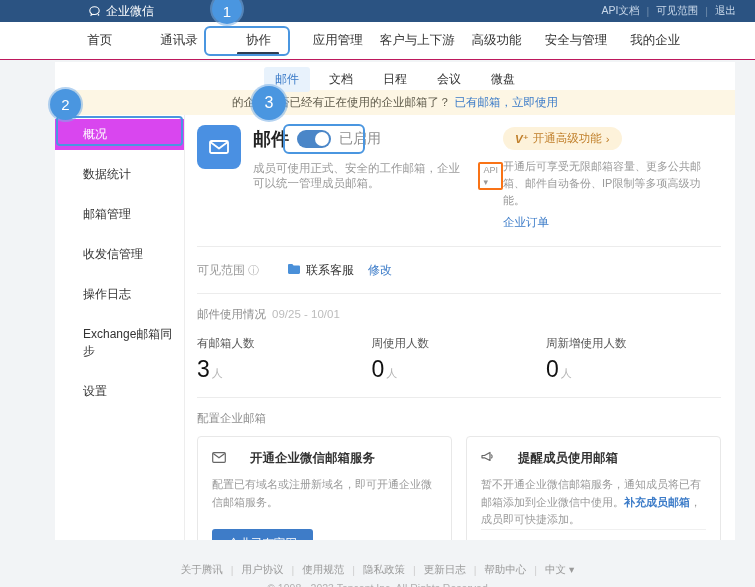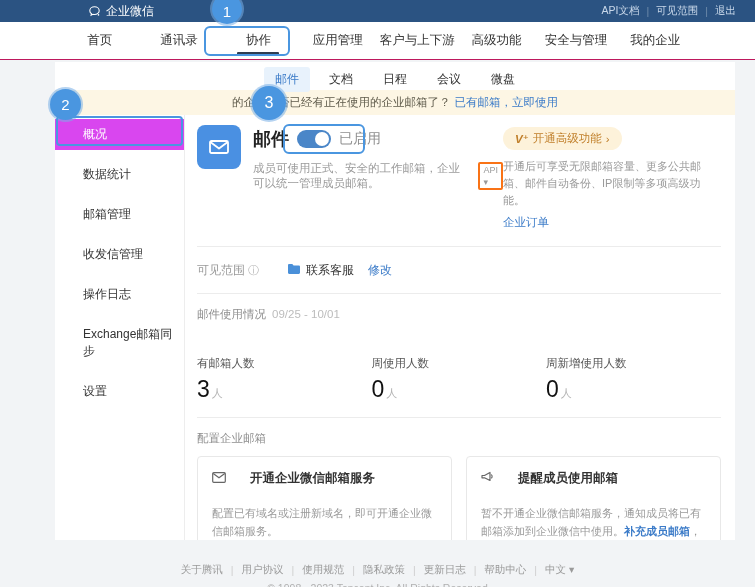--- a/index.html
+++ b/index.html
@@ -109,34 +109,34 @@
   .scope-row { display: flex; align-items: center; padding: 15px 0 14px; border-bottom: 1px solid #ececec; font-size: 12px; }
   .scope-label { color: #9a9a9a; margin-right: 28px; display: flex; align-items: center; gap: 3px; }
   .info-icon { font-size: 11px; color: #b5b5b5; }
   .scope-value { display: flex; align-items: center; gap: 5px; color: #333; margin-right: 14px; }
   .edit-link { color: #3b7bc8; cursor: pointer; }
 
   .usage { padding: 13px 0 14px; border-bottom: 1px solid #ececec; }
   .usage-head { font-size: 11.5px; color: #8f8f8f; }
   .usage-period { color: #bcbcbc; margin-left: 6px; }
   .stats { display: flex; margin-top: 14px; }
-  .stat { width: 33.3%; margin-top: 20px; }
+  .stat { width: 33.3%; }
   .stat-label { font-size: 11.5px; color: #555; }
   .stat-value { font-size: 23px; color: #111; margin-top: 5px; }
   .stat-unit { font-size: 11px; color: #b5b5b5; margin-left: 2px; }
 
   .config { padding: 13px 0 0; }
   .config-title { font-size: 11.5px; color: #8f8f8f; }
   .config-cards { display: flex; gap: 14px; margin-top: 10px; }
   .cfg-card {
     flex: 1; border: 1px solid #e8e8e8; border-radius: 4px; padding: 13px 14px 12px;
     min-height: 118px; display: flex; flex-direction: column;
   }
   .cfg-title { font-size: 12.5px; font-weight: bold; color: #333; display: flex; align-items: center; gap: 24px; }
-  .cfg-desc { font-size: 11px; color: #9a9a9a; line-height: 1.6; margin-top: 18px; }
+  .cfg-desc { font-size: 11px; color: #9a9a9a; line-height: 1.6; margin-top: 9px; }
   .cfg-desc a { color: #3b7bc8; text-decoration: none; font-weight: bold; cursor: pointer; text-align: right; }
   .cfg-btn {
     margin-top: auto; align-self: flex-start;
     background: #3e7cc8; color: #fff; font-size: 11.5px; border: none; border-radius: 3px;
     padding: 7px 16px; cursor: pointer; font-family: inherit;
   }
   .cfg-divider { border-top: 1px solid #f0f0f0; margin-top: auto; padding-top: 10px; display: flex; align-items: center; gap: 8px; }
 
   
   .footer { text-align: center; padding-top: 13px; font-size: 10.5px; color: #9a9a9a; }

